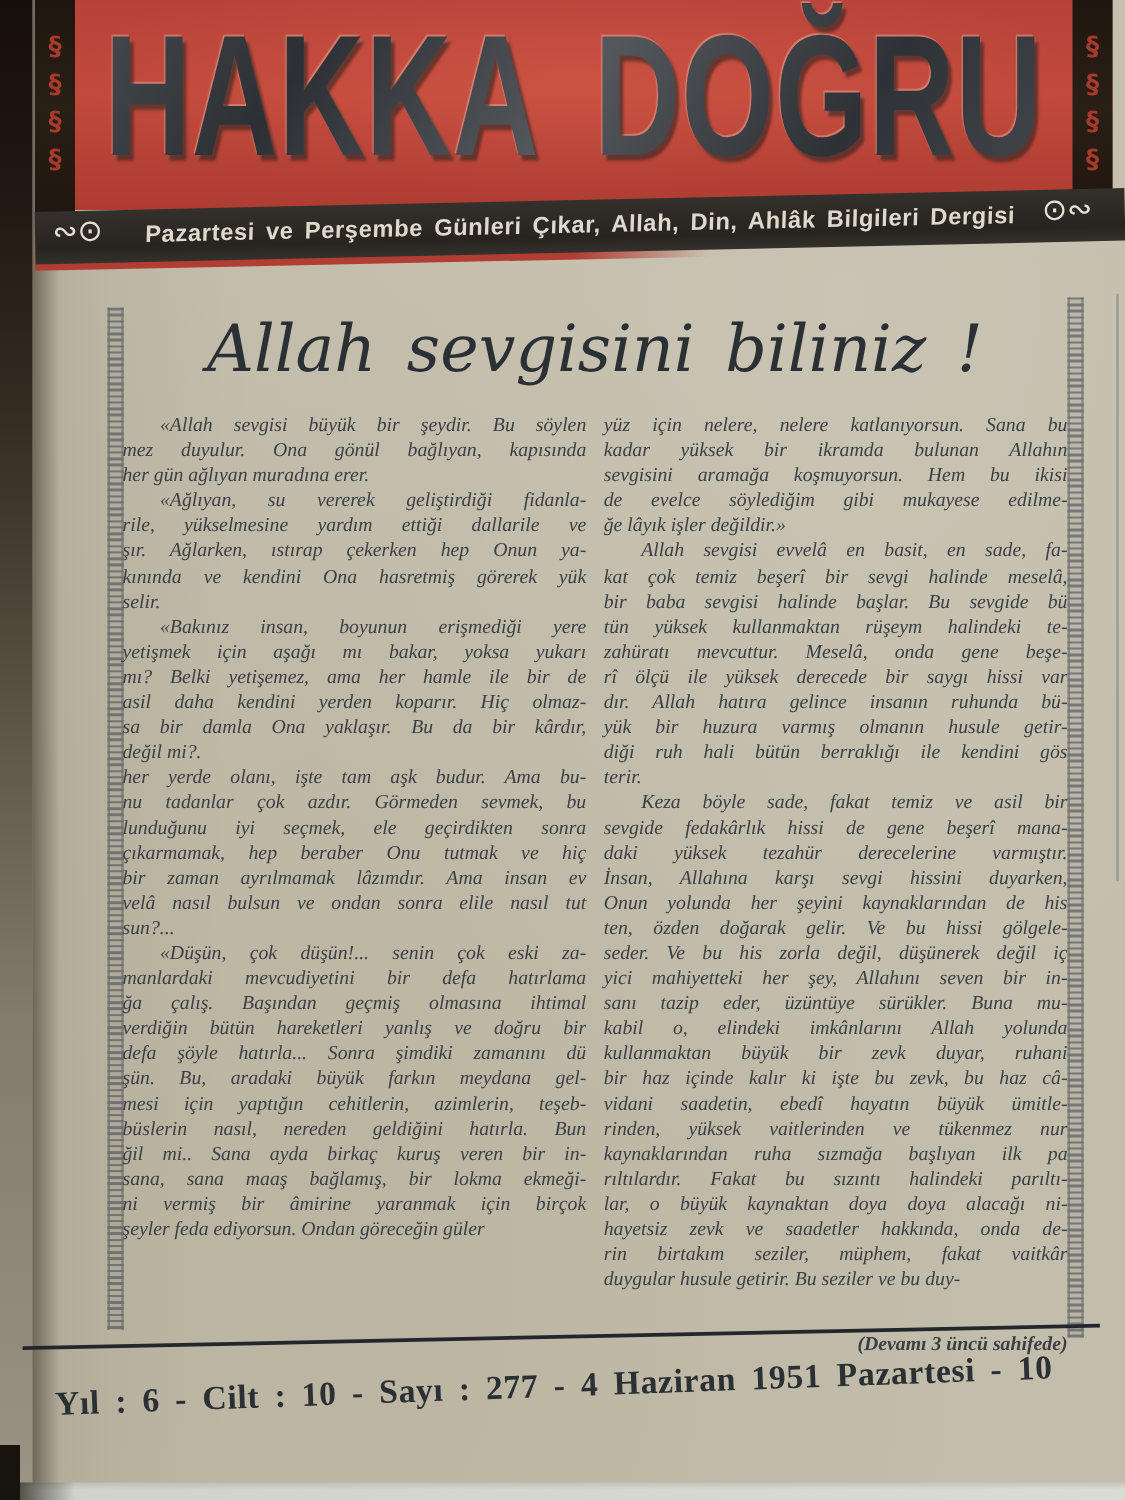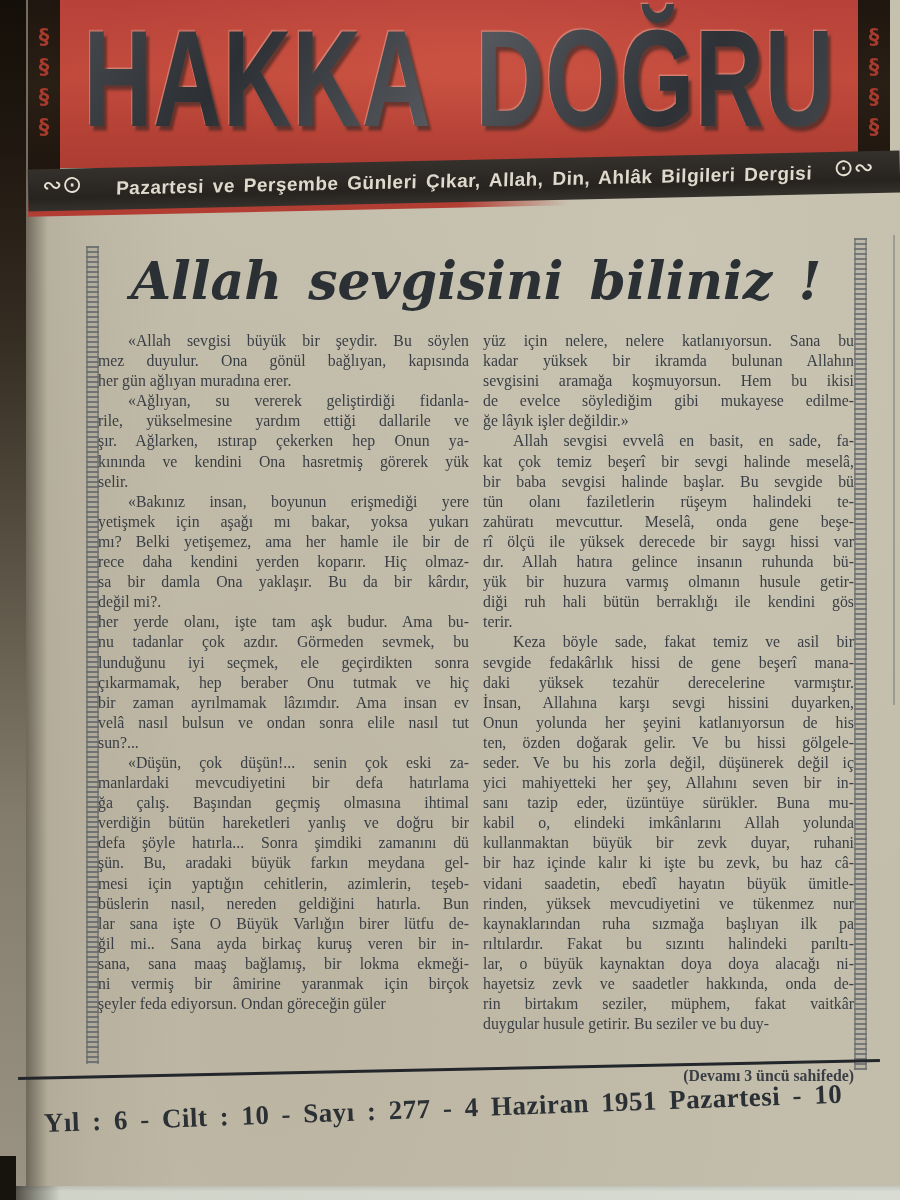--- a/index.html
+++ b/index.html
@@ -50,25 +50,25 @@
   
   .chain{position:absolute;width:9px;opacity:.7;background:
     repeating-linear-gradient(180deg, rgba(72,80,88,.9) 0 2px, rgba(72,80,88,.12) 2px 5px);
     border-left:2px solid rgba(72,80,88,.65);border-right:2px solid rgba(72,80,88,.65);}
   #rule-left{left:86px;top:246px;height:818px;}
   #rule-right{left:854px;top:238px;height:832px;}
   #rule-right-faint{position:absolute;left:893px;top:235px;height:470px;width:2px;
     background:rgba(80,88,96,.35);}
   
   #article-title{position:absolute;left:98px;top:250px;width:756px;text-align:center;
-    font-family:"DejaVu Serif",serif;font-style:italic;font-weight:700;
+    font-family:"DejaVu Serif",serif;font-style:italic;font-weight:400;
     font-size:52px;color:#2b3034;letter-spacing:0px;word-spacing:8px;white-space:nowrap;}
   #columns{position:absolute;left:98px;top:331px;width:756px;display:flex;gap:14px;
     font-family:"Liberation Serif",serif;font-size:15.8px;line-height:20.1px;color:#3a3f45;}
-  .col{width:371px;}
+  .col{width:371px;font-style:italic;}
   .tline{text-align:justify;text-align-last:justify;height:20.1px;overflow:visible;}
   .tline.ln-first{text-indent:30px;}
   .tline.ln-last{text-align-last:left;}
   .para.p-right .tline{text-align:right;text-align-last:right;margin-top:32px;}
   .para.p-bold{font-weight:700;}
   
   #footer-rule{position:absolute;left:18px;top:1068px;width:862px;height:3px;
     background:#23272b;transform:rotate(-1.2deg);}
   #footer-line{position:absolute;left:44px;top:1108px;width:846px;
     font-family:"Liberation Serif",serif;font-weight:700;font-size:27px;color:#2b3035;
@@ -116,21 +116,21 @@
           <div class="tline ln-first">«Ağlıyan, su vererek geliştirdiği fidanla-</div>
           <div class="tline">rile, yükselmesine yardım ettiği dallarile ve</div>
           <div class="tline">şır. Ağlarken, ıstırap çekerken hep Onun ya-</div>
           <div class="tline">kınında ve kendini Ona hasretmiş görerek yük</div>
           <div class="tline ln-last">selir.</div>
         </div>
         <div class="para">
           <div class="tline ln-first">«Bakınız insan, boyunun erişmediği yere</div>
           <div class="tline">yetişmek için aşağı mı bakar,  yoksa yukarı</div>
           <div class="tline">mı? Belki yetişemez, ama her hamle ile bir de</div>
-          <div class="tline">rece daha kendini yerden koparır. Hiç olmaz-</div>
+          <div class="tline">asil daha kendini yerden koparır. Hiç olmaz-</div>
           <div class="tline">sa bir damla Ona yaklaşır. Bu da bir kârdır,</div>
           <div class="tline ln-last">değil mi?.</div>
         </div>
         <div class="para">
           <div class="tline">her yerde olanı, işte tam aşk budur. Ama bu-</div>
           <div class="tline">nu tadanlar çok azdır. Görmeden sevmek, bu</div>
           <div class="tline">lunduğunu iyi seçmek, ele geçirdikten sonra</div>
           <div class="tline">çıkarmamak, hep beraber Onu tutmak ve hiç</div>
           <div class="tline">bir zaman ayrılmamak lâzımdır. Ama insan ev</div>
           <div class="tline">velâ nasıl bulsun ve ondan sonra elile nasıl tut</div>
@@ -138,62 +138,61 @@
         </div>
         <div class="para">
           <div class="tline ln-first">«Düşün, çok düşün!... senin çok eski za-</div>
           <div class="tline">manlardaki mevcudiyetini bir defa hatırlama</div>
           <div class="tline">ğa çalış. Başından geçmiş  olmasına ihtimal</div>
           <div class="tline">verdiğin bütün hareketleri yanlış ve doğru bir</div>
           <div class="tline">defa şöyle hatırla... Sonra şimdiki zamanını dü</div>
           <div class="tline">şün. Bu, aradaki büyük farkın meydana gel-</div>
           <div class="tline">mesi için yaptığın cehitlerin, azimlerin, teşeb-</div>
           <div class="tline">büslerin nasıl, nereden geldiğini hatırla. Bun</div>
-          <div class="tline">lar sana işte O Büyük Varlığın birer lütfu de-</div>
           <div class="tline">ğil mi.. Sana ayda birkaç kuruş veren bir in-</div>
           <div class="tline">sana, sana maaş bağlamış, bir lokma ekmeği-</div>
           <div class="tline">ni vermiş bir âmirine yaranmak için birçok</div>
           <div class="tline ln-last">şeyler feda ediyorsun. Ondan göreceğin güler</div>
         </div>
       </div>
     <div class="col">
         <div class="para">
           <div class="tline">yüz için nelere, nelere katlanıyorsun. Sana bu</div>
           <div class="tline">kadar yüksek bir ikramda  bulunan Allahın</div>
           <div class="tline">sevgisini aramağa koşmuyorsun. Hem bu ikisi</div>
           <div class="tline">de evelce söylediğim gibi mukayese edilme-</div>
           <div class="tline ln-last">ğe lâyık işler değildir.»</div>
         </div>
         <div class="para">
           <div class="tline ln-first">Allah sevgisi evvelâ en basit, en sade, fa-</div>
           <div class="tline">kat çok temiz beşerî bir sevgi halinde meselâ,</div>
           <div class="tline">bir baba sevgisi halinde başlar. Bu sevgide bü</div>
-          <div class="tline">tün olanı faziletlerin rüşeym halindeki te-</div>
+          <div class="tline">tün yüksek kullanmaktan rüşeym halindeki te-</div>
           <div class="tline">zahüratı mevcuttur. Meselâ, onda gene beşe-</div>
           <div class="tline">rî ölçü ile yüksek derecede bir saygı hissi var</div>
           <div class="tline">dır. Allah hatıra gelince insanın ruhunda bü-</div>
           <div class="tline">yük bir huzura varmış olmanın husule getir-</div>
           <div class="tline">diği ruh hali bütün berraklığı ile kendini gös</div>
           <div class="tline ln-last">terir.</div>
         </div>
         <div class="para">
           <div class="tline ln-first">Keza böyle sade,  fakat temiz ve asil bir</div>
           <div class="tline">sevgide fedakârlık hissi de gene beşerî mana-</div>
           <div class="tline">daki yüksek tezahür  derecelerine varmıştır.</div>
           <div class="tline">İnsan, Allahına karşı sevgi hissini duyarken,</div>
-          <div class="tline">Onun yolunda her şeyini katlanıyorsun de his</div>
+          <div class="tline">Onun yolunda her şeyini kaynaklarından de his</div>
           <div class="tline">ten, özden doğarak gelir. Ve bu hissi gölgele-</div>
           <div class="tline">seder. Ve bu his zorla değil, düşünerek değil iç</div>
           <div class="tline">yici mahiyetteki her şey, Allahını seven bir in-</div>
           <div class="tline">sanı tazip eder, üzüntüye sürükler. Buna mu-</div>
           <div class="tline">kabil o, elindeki imkânlarını  Allah yolunda</div>
           <div class="tline">kullanmaktan büyük bir zevk  duyar, ruhani</div>
           <div class="tline">bir haz içinde kalır ki işte bu zevk, bu haz câ-</div>
           <div class="tline">vidani saadetin, ebedî hayatın büyük ümitle-</div>
-          <div class="tline">rinden, yüksek mevcudiyetini ve tükenmez nur</div>
+          <div class="tline">rinden, yüksek vaitlerinden ve tükenmez nur</div>
           <div class="tline">kaynaklarından ruha sızmağa başlıyan ilk pa</div>
           <div class="tline">rıltılardır.  Fakat bu sızıntı halindeki parıltı-</div>
           <div class="tline">lar, o büyük kaynaktan doya doya alacağı ni-</div>
           <div class="tline">hayetsiz zevk ve saadetler hakkında, onda de-</div>
           <div class="tline">rin birtakım seziler, müphem, fakat vaitkâr</div>
           <div class="tline ln-last">duygular husule getirir. Bu seziler ve bu duy-</div>
         </div>
         <div class="para p-bold p-right">
           <div class="tline ln-last">(Devamı 3 üncü sahifede)</div>
         </div>

